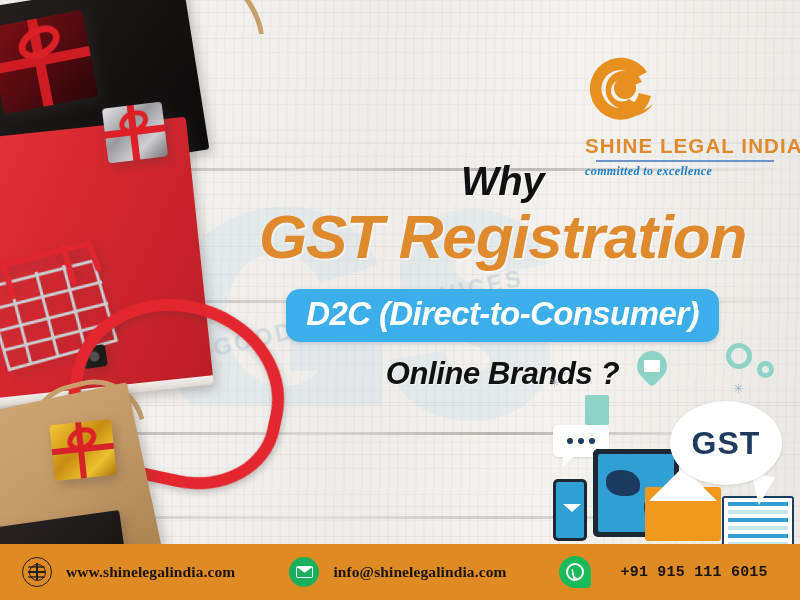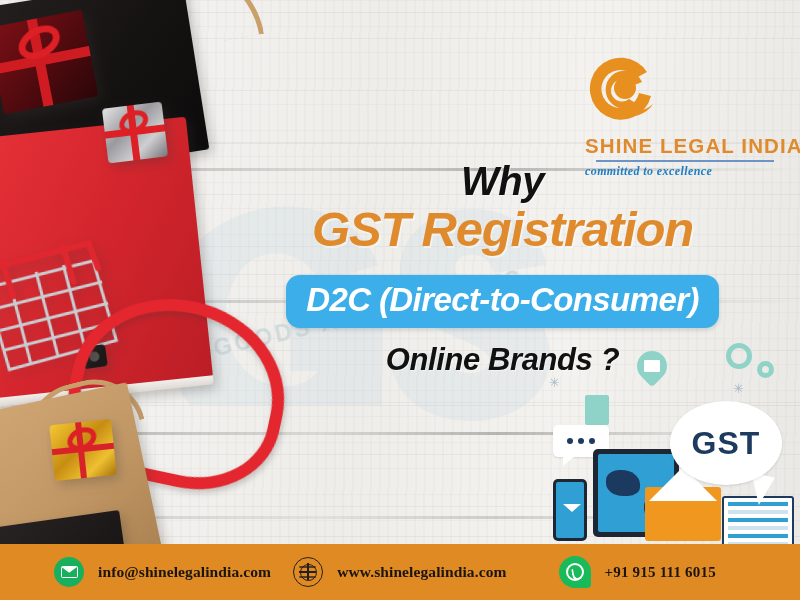--- a/index.html
+++ b/index.html
@@ -182,21 +182,21 @@
     font-family:"Liberation Sans", sans-serif;
     font-style:italic; font-weight:700;
     font-size:40px; color:#111;
     letter-spacing:-.5px;
     line-height:1.05;
     text-shadow:1px 1px 0 rgba(255,255,255,.55);
   }
   .hl-main {
     font-family:"Liberation Sans", sans-serif;
     font-style:italic; font-weight:700;
-    font-size:49px; color:#e08a2e;
+    font-size:62px; color:#e08a2e;
     letter-spacing:-1.2px;
     line-height:1.05;
     margin-top:2px;
     text-shadow:1.5px 1.5px 0 rgba(255,255,255,.5);
   }
   .hl-sub {
     font-family:"Liberation Sans", sans-serif;
     font-style:italic; font-weight:700;
     font-size:27px; color:#111;
     letter-spacing:-.3px;
@@ -359,21 +359,21 @@
   .wa-ic span::after{
     content:"";position:absolute;left:4px;top:3px;width:8px;height:10px;
     border:2.2px solid #fff;border-radius:3px 3px 6px 6px;border-top:none;border-right:none;
     transform:rotate(-12deg);
   }
   .ftext{
     font-family:"Liberation Serif", serif;
     font-weight:700; font-size:15.5px; color:#1a1512; white-space:nowrap;
     letter-spacing:.1px;
   }
-  .ftext.phone-t{ font-family:Liberation Serif, serif; font-size:15px; letter-spacing:.2px;}
+  .ftext.phone-t{ font-family:Liberation Mono, monospace; font-size:15px; letter-spacing:.2px;margin-left:16px;}
 </style>
 </head>
 <body>
 
 <div class="poster">
 
   <div class="wood"></div>
   <div class="grain-line" style="top:168px"></div>
   <div class="grain-line" style="top:300px"></div>
   <div class="grain-line" style="top:432px"></div>
@@ -487,34 +487,34 @@
         <i></i>
       </div>
     <div class="envelope"></div>
 
     <div class="bubble-tail"></div>
     <div class="bubble-gst">GST</div>
   </div>
 
   <div class="footer">
 
+    <div class="fcell c1">
+      <span class="ficon globe-ic">
+          <span></span>
+        </span>
+      <span class="ftext">www.shinelegalindia.com</span>
+    </div>
+
     <div class="fcell c2">
       <span class="ficon mail-ic">
           <span></span>
         </span>
       <span class="ftext">info@shinelegalindia.com</span>
     </div>
 
-    <div class="fcell c1">
-      <span class="ficon globe-ic">
-          <span></span>
-        </span>
-      <span class="ftext">www.shinelegalindia.com</span>
-    </div>
-
     <div class="fcell c3">
       <span class="ficon wa-ic">
           <span></span>
         </span>
       <span class="ftext phone-t">+91 915 111 6015</span>
     </div>
 
   </div>
 
 </div>

